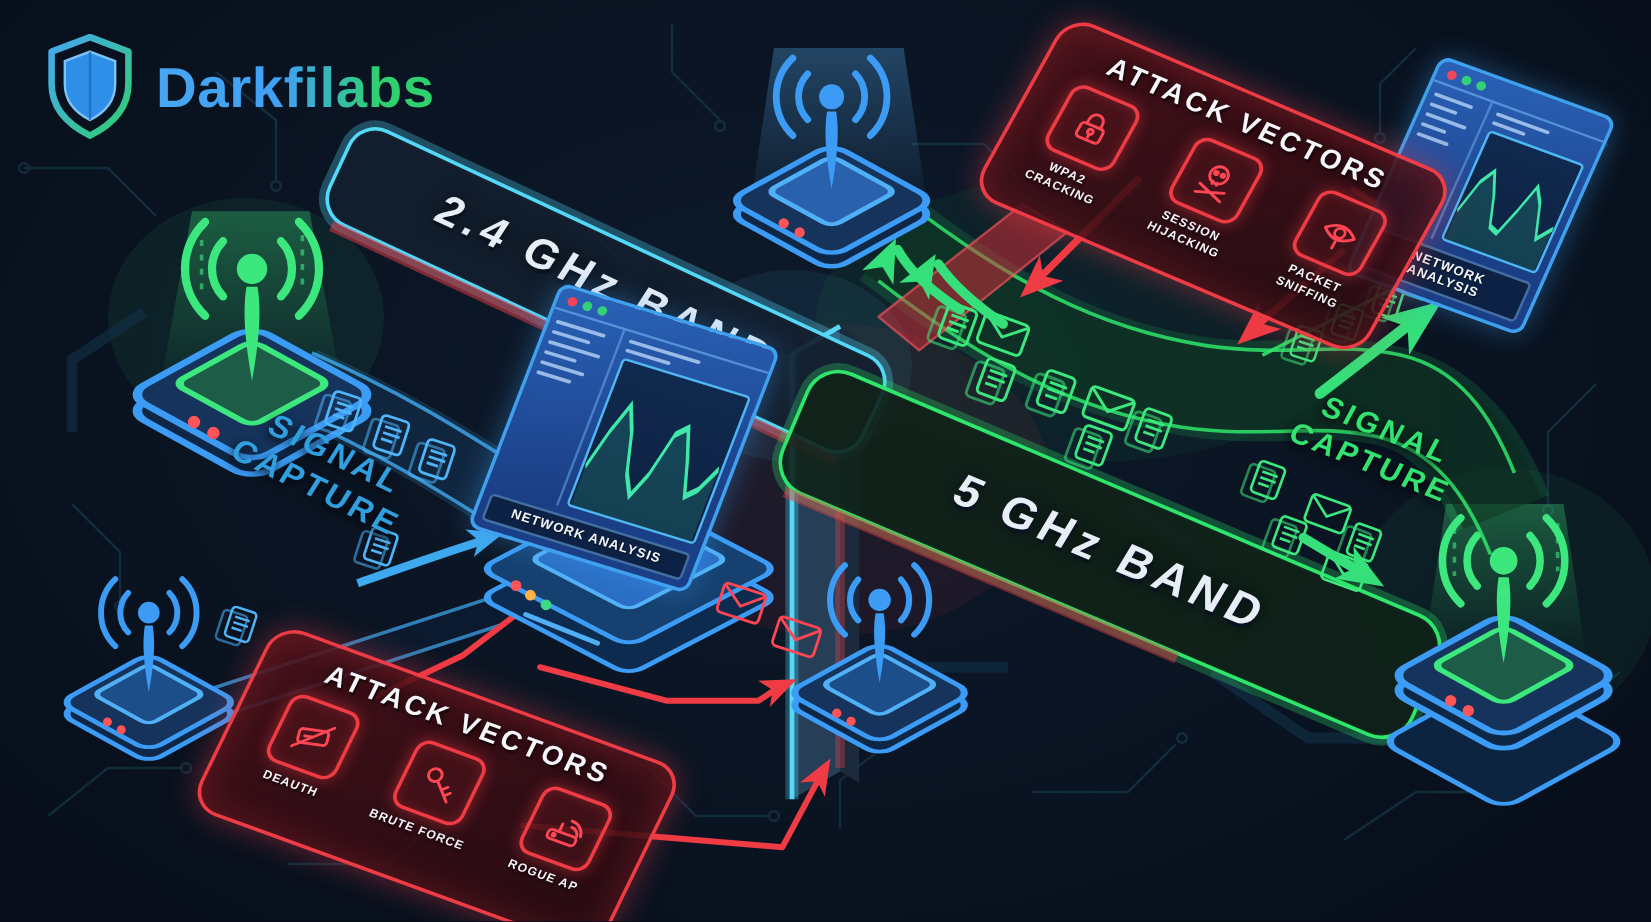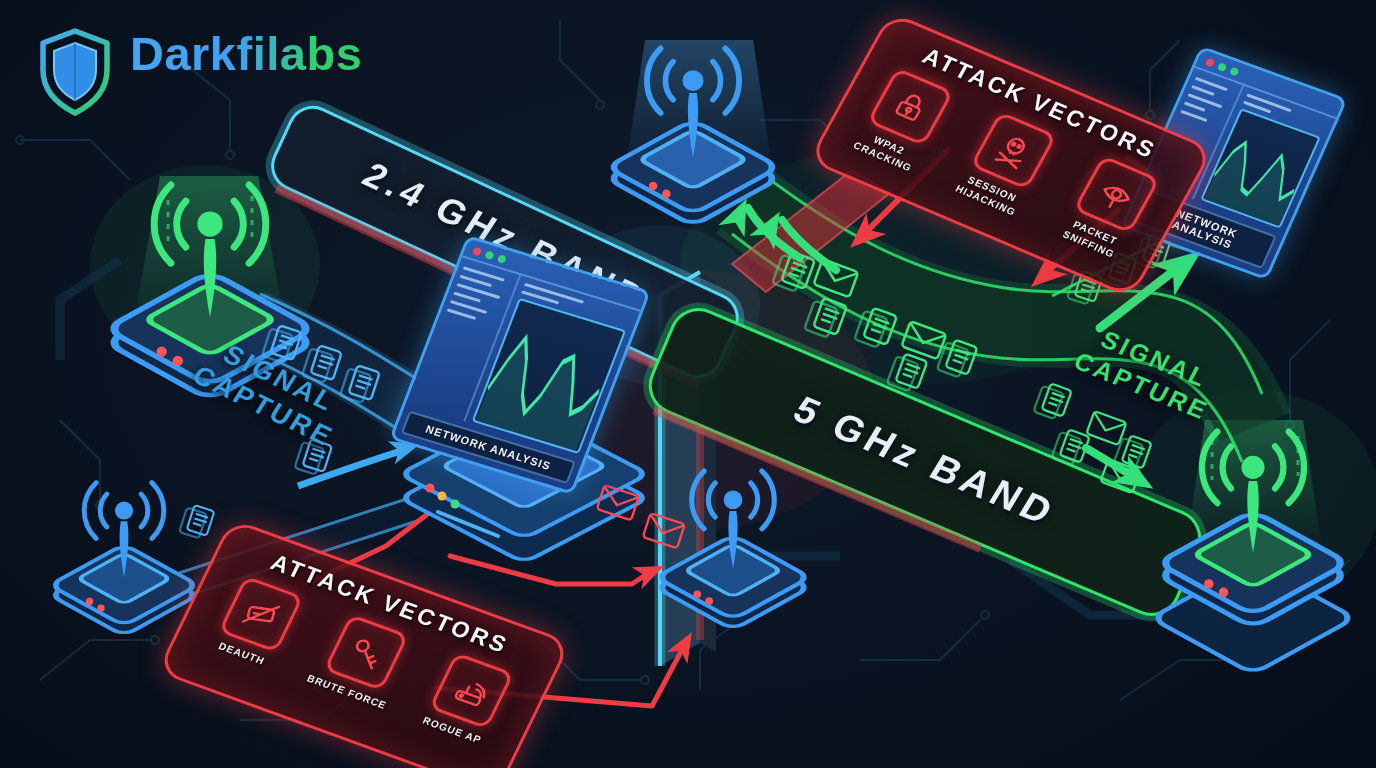--- a/index.html
+++ b/index.html
@@ -3,21 +3,21 @@
 <meta charset="utf-8">
 <style>
   html,body{margin:0;padding:0;background:#060c16;}
   #stage{position:relative;width:1376px;height:768px;overflow:hidden;
     background:radial-gradient(ellipse 900px 600px at 48% 42%, #0e1a2c 0%, #0a1422 55%, #070e1a 100%);
     font-family:"Liberation Sans", sans-serif;}
   svg{display:block;}
   #scene{position:absolute;left:0;top:0;}
 
   
-  .logo{position:absolute;left:34px;top:26px;display:flex;gap:14px;z-index:30;}
+  .logo{position:absolute;left:34px;top:26px;display:flex;align-items:center;gap:14px;z-index:30;}
   .brand{font-size:47px;font-weight:800;letter-spacing:.5px;
     background:linear-gradient(90deg,#46a6f2 0%,#3fa1f5 46%,#2fd06e 80%);
     -webkit-background-clip:text;background-clip:text;color:#46a6f2;-webkit-text-fill-color:transparent;}
 
   
   .band-label{position:absolute;text-align:center;font-weight:800;color:#e8eef6;z-index:12;
     text-shadow:2px 3px 0 #09131f, 0 0 14px rgba(0,0,0,.65);}
   #label-24{left:295px;top:216px;width:420px;font-size:36px;letter-spacing:5px;
     transform:rotate(25deg) skewX(-8deg);}
   #label-5{left:705px;top:440px;width:440px;font-size:38px;letter-spacing:5px;

